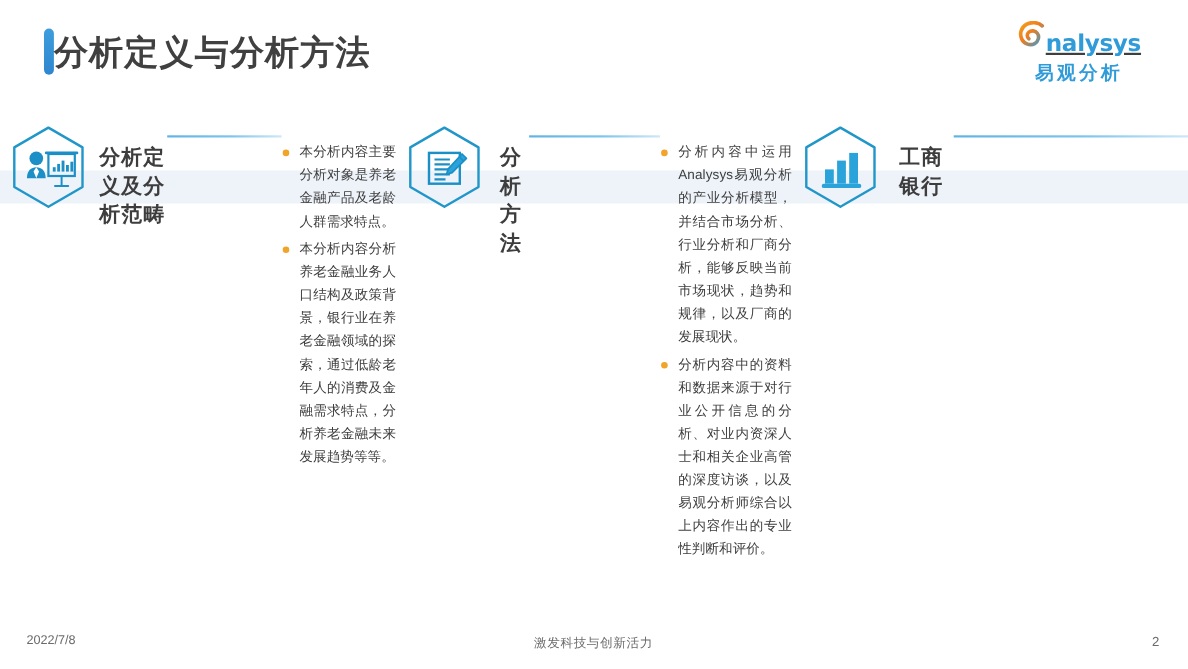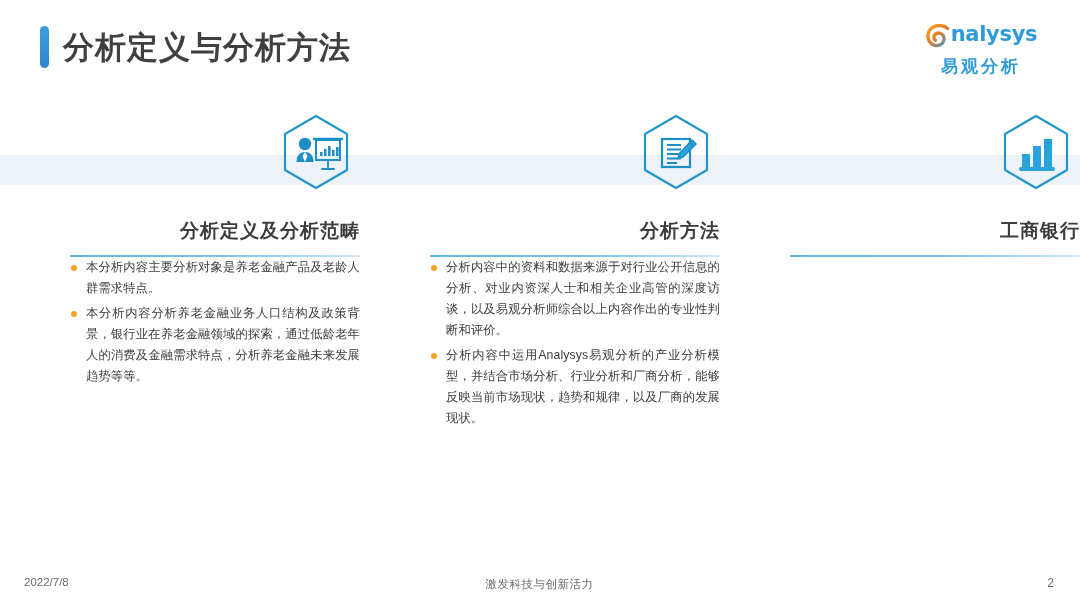--- a/index.html
+++ b/index.html
@@ -36,21 +36,20 @@
     height: 110px;
     z-index: 3;
   }
 
   .title-wrap {
     position: absolute;
     left: 40px;
     top: 26px;
     display: flex;
     align-items: center;
-    gap: 14px;
   }
 
   .title-bar {
     width: 9px;
     height: 42px;
     border-radius: 5px;
     background: linear-gradient(180deg, #3e9ddd 0%, #2f86cf 100%);
   }
 
   .page-title {
@@ -65,24 +64,25 @@
   
   .logo {
     position: absolute;
     right: 24px;
     top: 24px;
     text-align: center;
     width: 150px;
   }
   .logo-row {
     display: flex;
-    align-items: flex-start;
+    align-items: flex-end;
     justify-content: center;
     gap: 1px;
     height: 26px;
+    text-decoration: underline;
   }
   .logo-mark { display: block; }
   .logo-word {
     font-size: 21px;
     font-weight: bold;
     color: #2f9bd8;
     letter-spacing: -0.3px;
     line-height: 1;
     font-family: "DejaVu Sans", sans-serif;
   }
@@ -101,22 +101,22 @@
     left: 0;
     top: 112px;
     width: 1080px;
     display: flex;
     z-index: 2;
   }
 
   .col {
     width: 360px;
     display: flex;
-    flex-direction: column;
-    align-items: flex-end;
+    flex-direction: row;
+    align-items: flex-start;
   }
 
   .icon-hex {
     width: 88px;
     height: 88px;
     display: flex;
     align-items: center;
     justify-content: center;
   }
 
@@ -130,20 +130,21 @@
   }
 
   .divider {
     margin-top: 11px;
     width: 290px;
     height: 2px;
     background: linear-gradient(90deg, #5fb4e4 0%, #7cc4ec 55%, #cfe7f7 100%);
   }
 
   .bullets {
+    margin-top: 16px;
     width: 290px;
     list-style: none;
   }
 
   .bullets li {
     position: relative;
     padding-left: 16px;
     font-size: 12.3px;
     line-height: 21px;
     color: #3d3d3d;
@@ -272,22 +273,22 @@
         <line x1="35" y1="46.5" x2="49" y2="46.5" stroke="#1b8fc6" stroke-width="2"></line>
         <line x1="35" y1="51" x2="45" y2="51" stroke="#1b8fc6" stroke-width="2"></line>
 
         <path d="M60 28 L64 32 L51 45 L46 46.5 L47.5 41.5 Z" fill="#2aa3da" stroke="#1b8fc6" stroke-width="1.6" stroke-linejoin="round"></path>
         <line x1="57.5" y1="30.5" x2="61.5" y2="34.5" stroke="#1b8fc6" stroke-width="1.4"></line>
       </svg>
     </div>
     <div class="col-heading">分析方法</div>
     <div class="divider"></div>
     <ul class="bullets">
+      <li>分析内容中运用Analysys易观分析的产业分析模型，并结合市场分析、行业分析和厂商分析，能够反映当前市场现状，趋势和规律，以及厂商的发展现状。</li>
       <li>分析内容中的资料和数据来源于对行业公开信息的分析、对业内资深人士和相关企业高管的深度访谈，以及易观分析师综合以上内容作出的专业性判断和评价。</li>
-      <li>分析内容中运用Analysys易观分析的产业分析模型，并结合市场分析、行业分析和厂商分析，能够反映当前市场现状，趋势和规律，以及厂商的发展现状。</li>
     </ul>
   </div>
 
   <div class="col">
     <div class="icon-hex">
       <svg width="88" height="88" viewBox="0 0 88 88">
         <polygon points="44,4 75,22 75,58 44,76 13,58 13,22" fill="none" stroke="#2196c9" stroke-width="2.2" stroke-linejoin="round"></polygon>
         <rect x="30" y="42" width="8" height="13" fill="#2aa3da"></rect>
         <rect x="41" y="34" width="8" height="21" fill="#2aa3da"></rect>
         <rect x="52" y="27" width="8" height="28" fill="#2aa3da"></rect>

